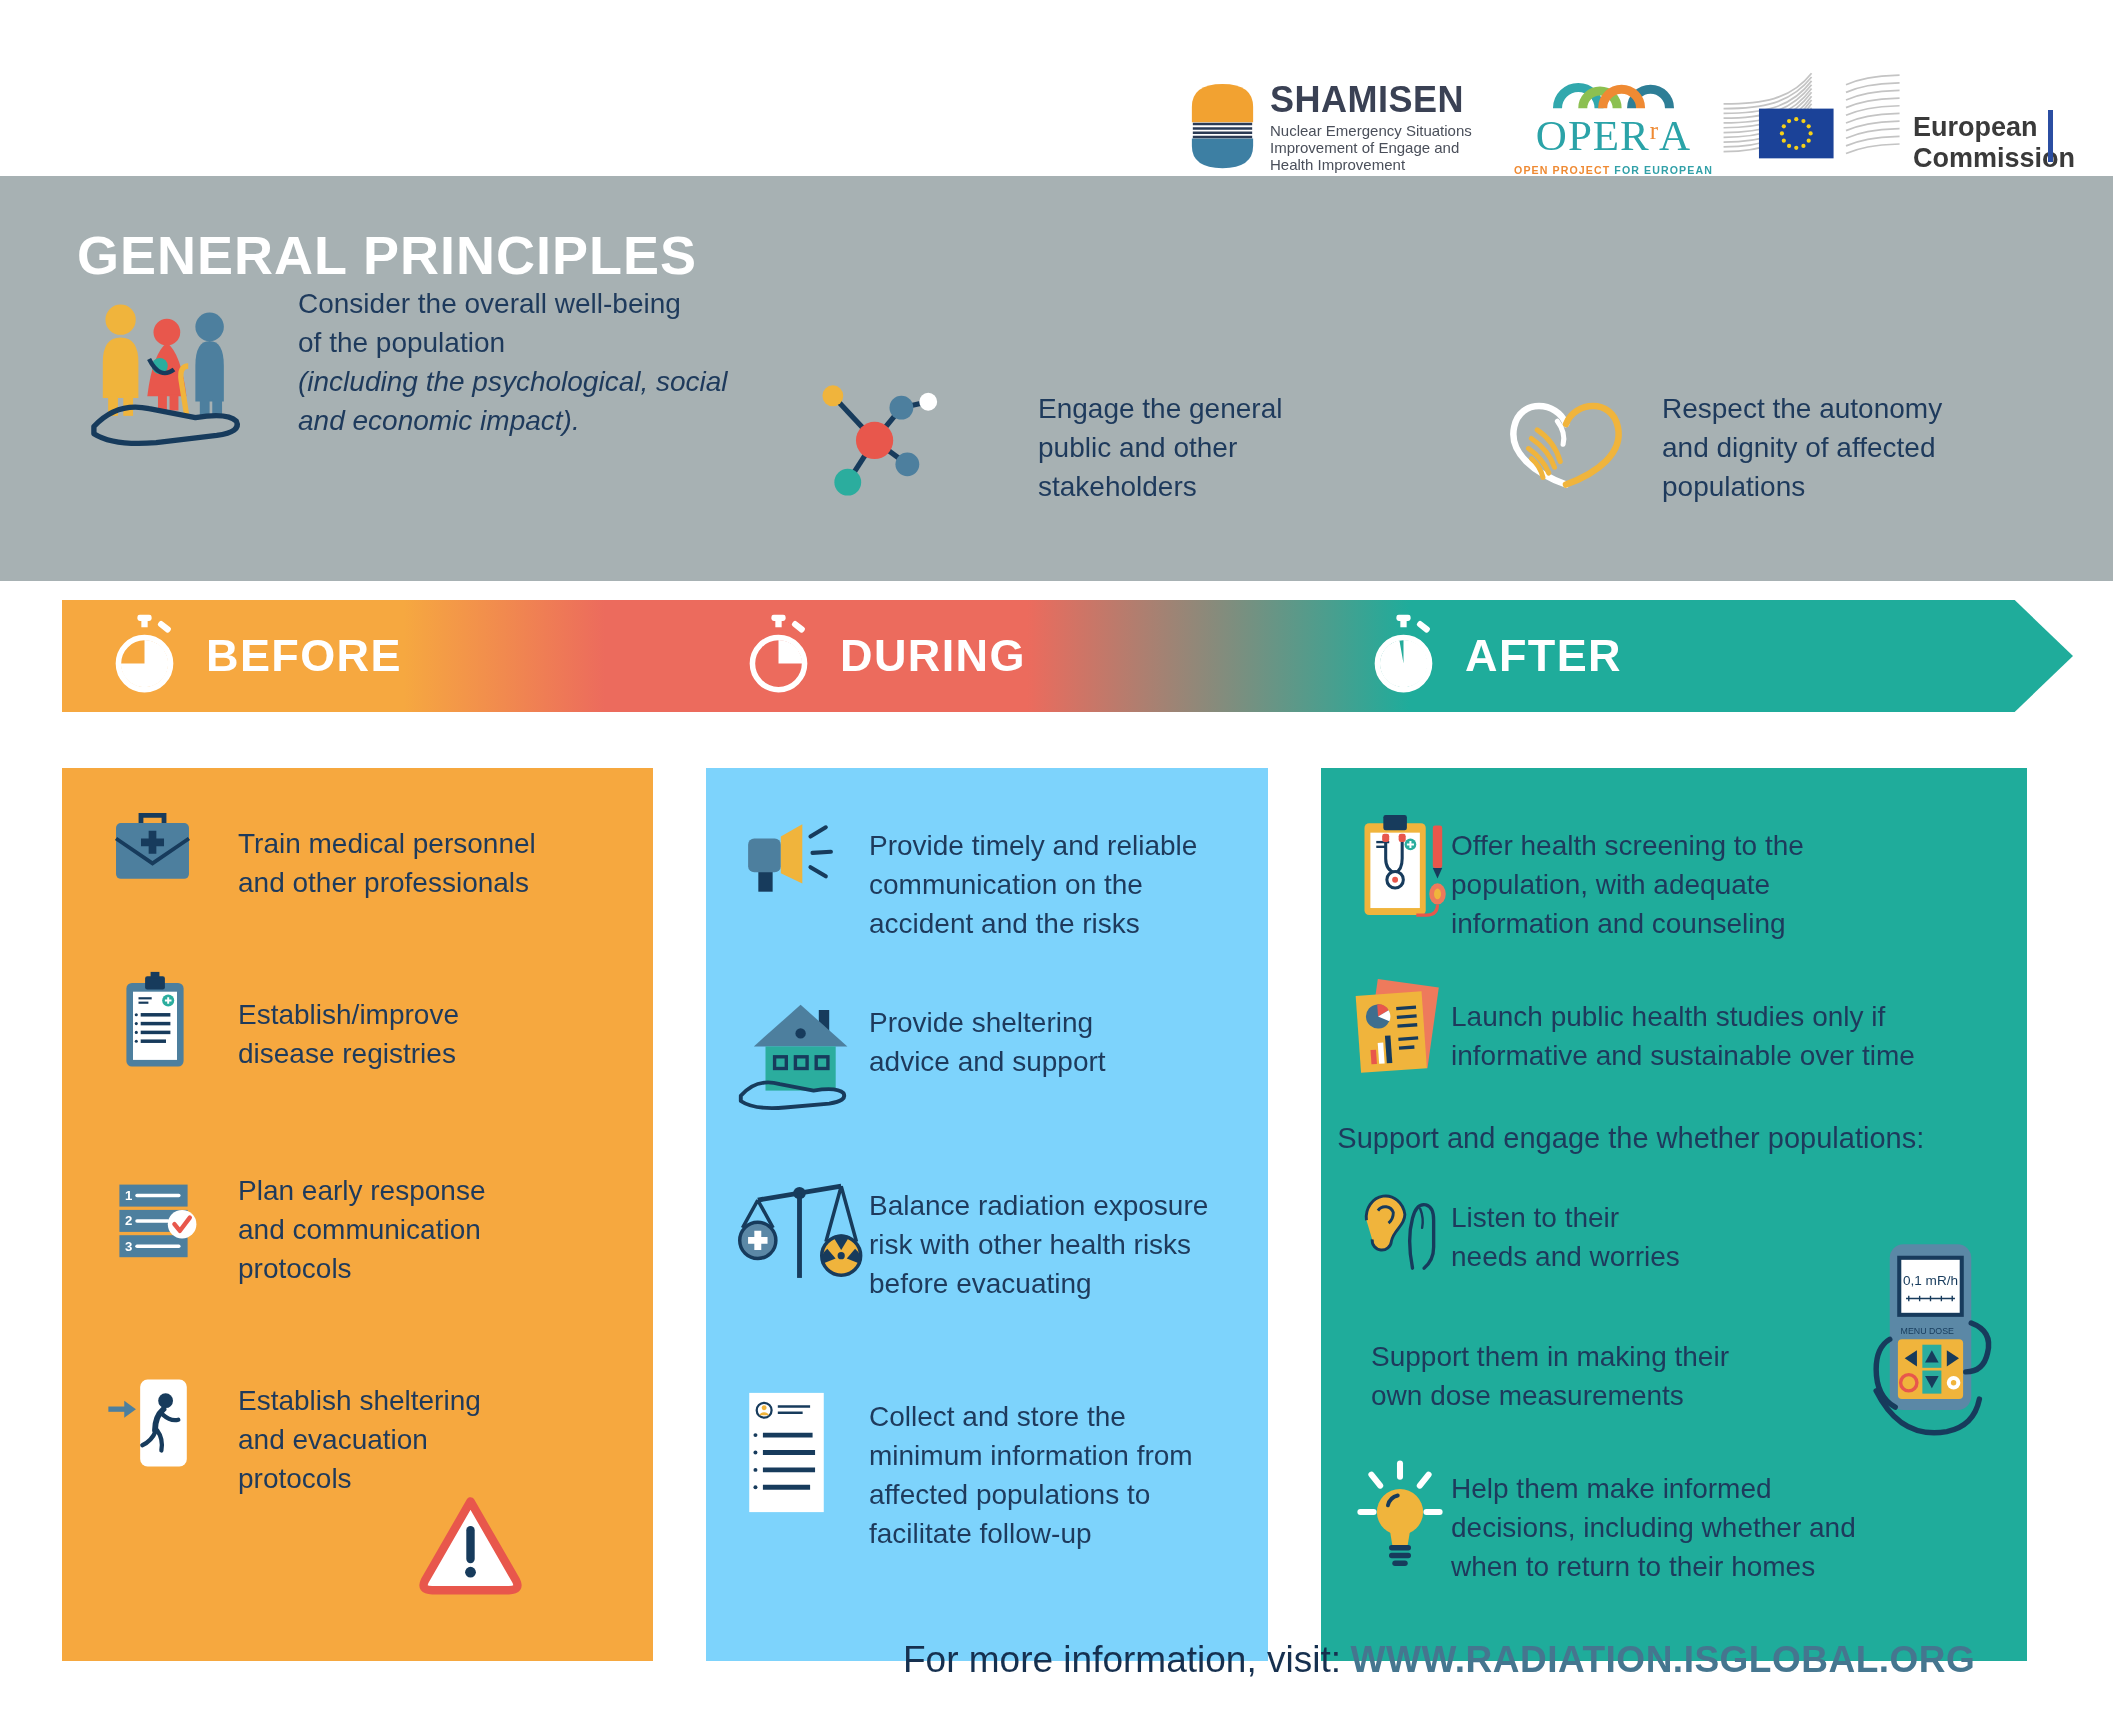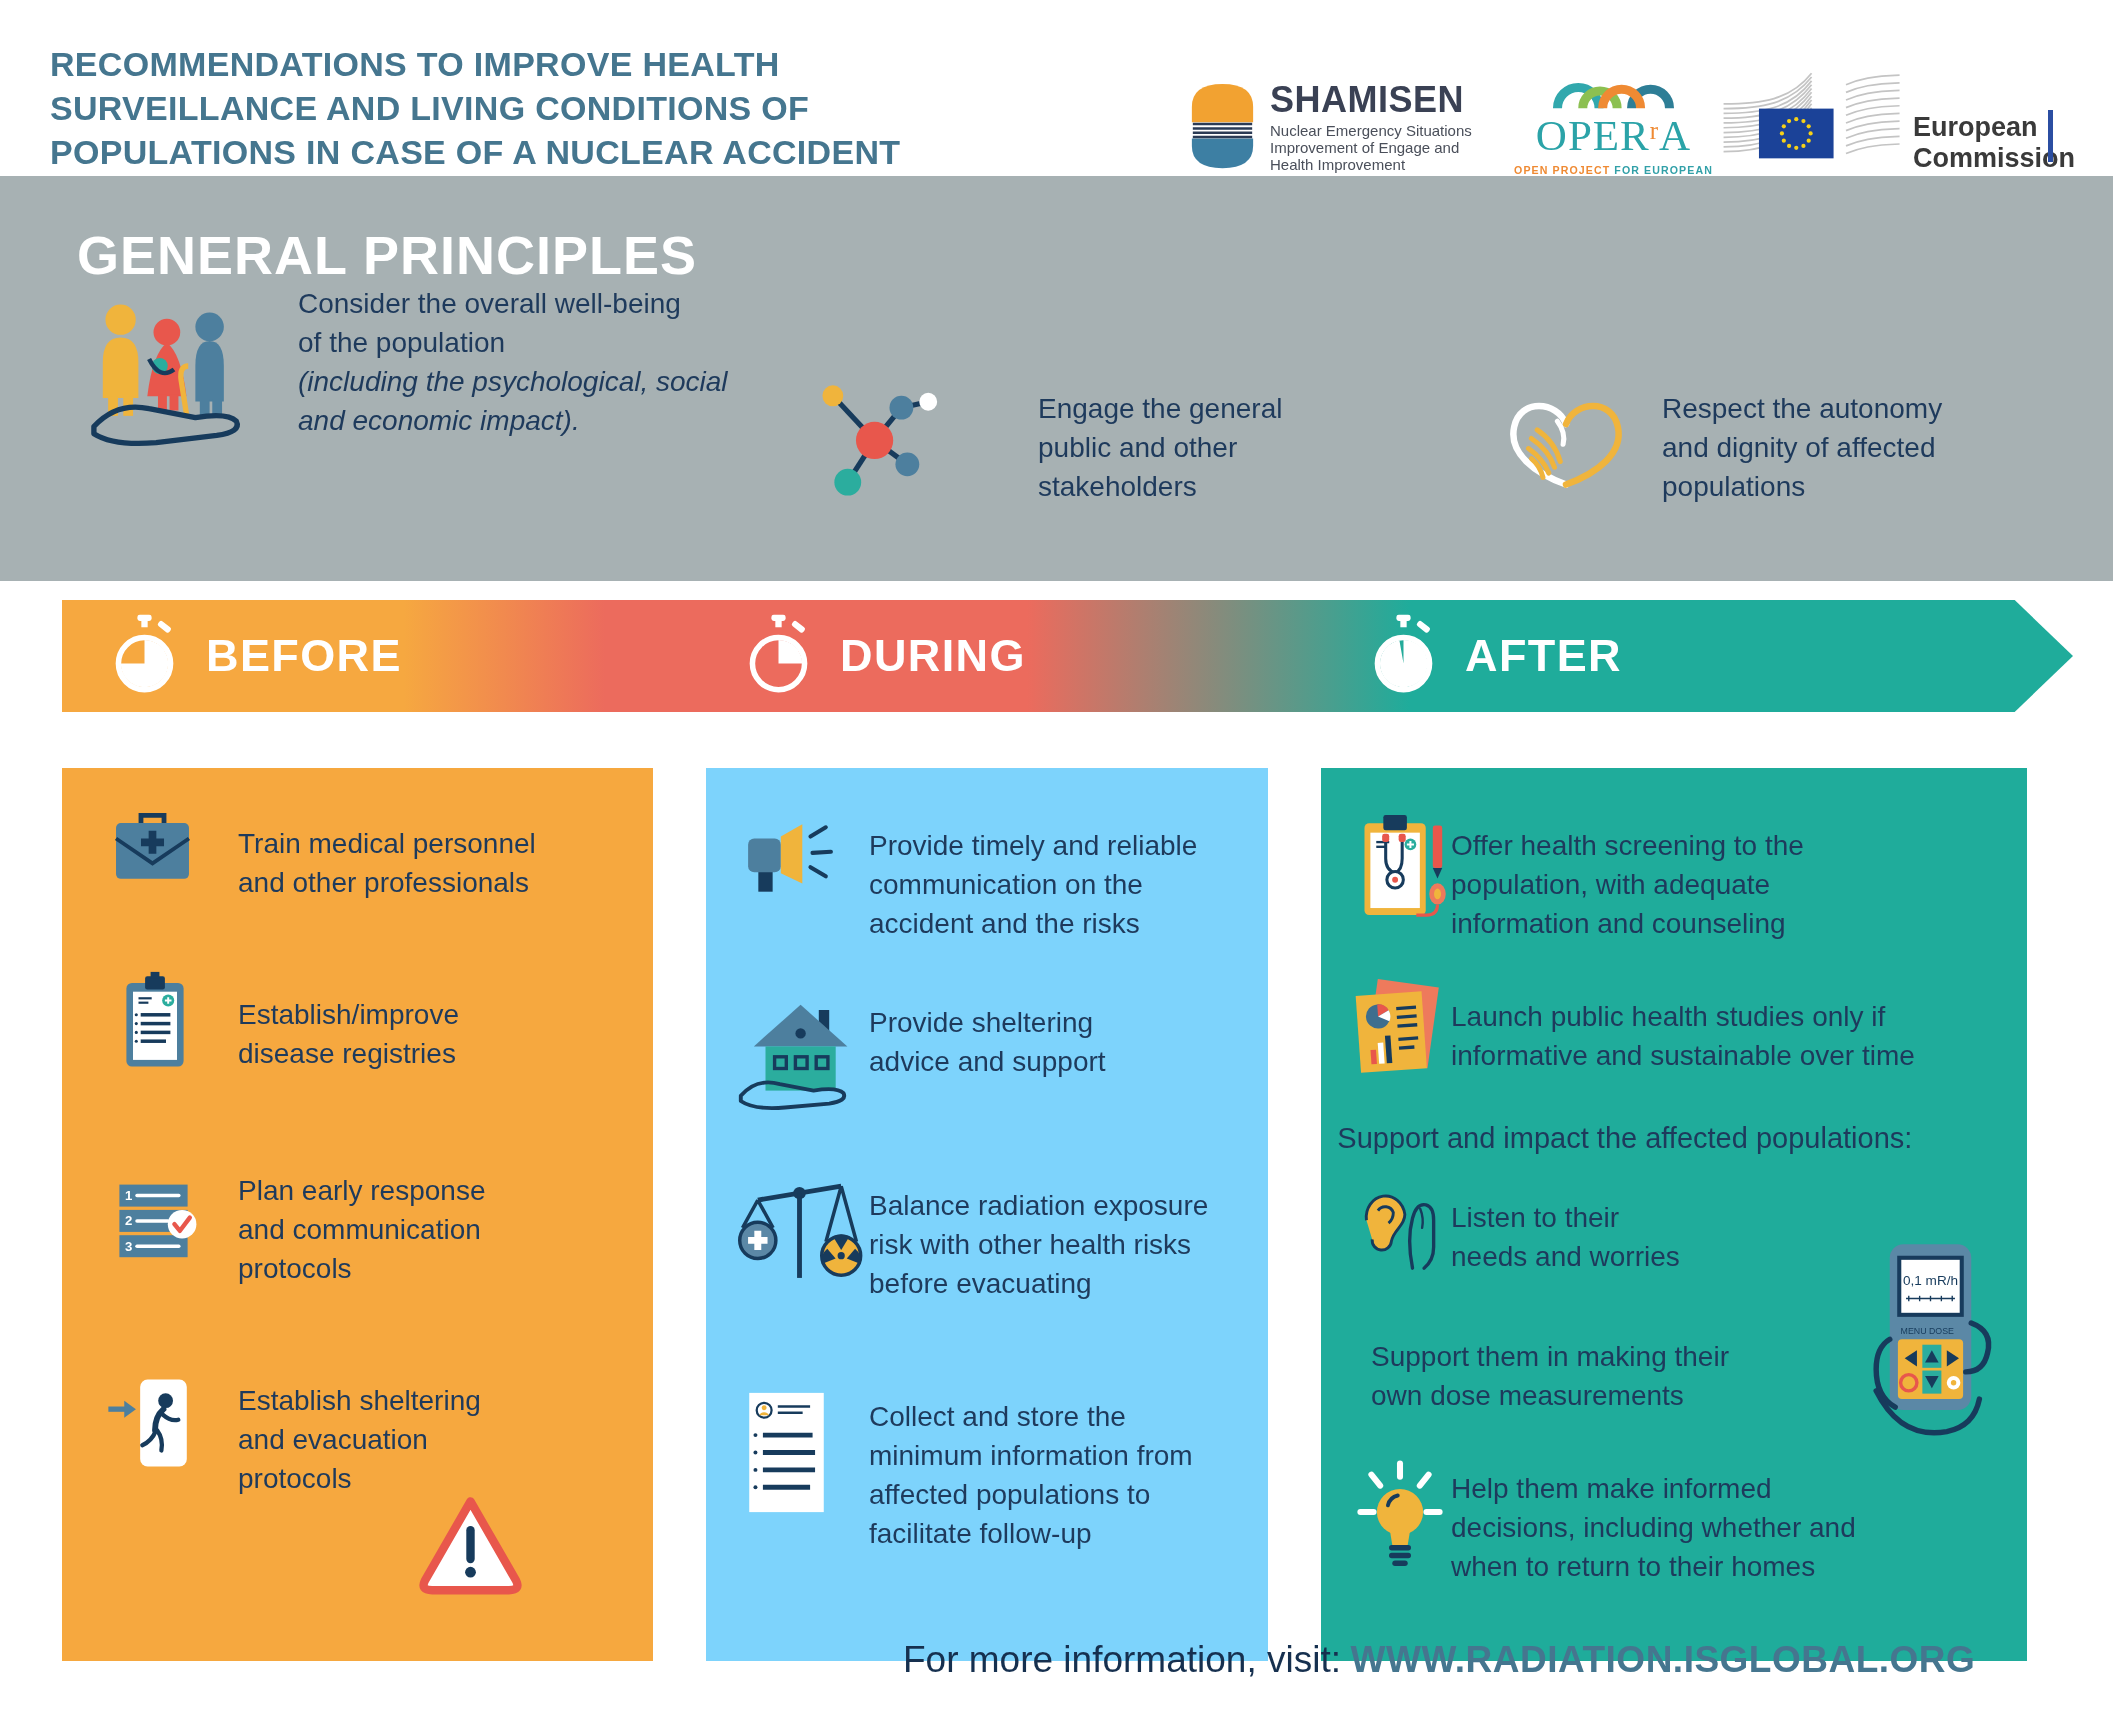--- a/index.html
+++ b/index.html
@@ -37,21 +37,20 @@
   .support-heading{font-size:29px;line-height:38px;color:#1E3A5C;}
   
   .footer{left:903px;top:1639px;font-size:37px;color:#16304F;}
   .footer-url{font-weight:bold;color:#45768F;letter-spacing:0.5px;margin-left:9.6px;}
 </style>
 </head>
 <body>
 
 <div class="canvas">
 
-  <div class="title abs" style="left:50px;top:42px;width:913px">RECOMMENDATIONS TO IMPROVE HEALTH SURVEILLANCE AND LIVING CONDITIONS OF POPULATIONS IN CASE OF A NUCLEAR ACCIDENT</div>
 
   <div class="sh-wrap abs" style="left:1189px;top:81px">
     <svg width="67" height="91" viewBox="0 0 70 95">
       <path d="M3,43 V27 Q3,3 35,3 Q67,3 67,27 V43 Z" fill="#F2A231"></path>
       <path d="M3,60 V68 Q3,91 35,91 Q67,91 67,68 V60 Z" fill="#3D7FA3"></path>
       <g stroke="#2A3A55" stroke-width="2.6">
         <line x1="4" y1="45" x2="66" y2="45"></line>
           <line x1="4" y1="49.5" x2="66" y2="49.5"></line>
         <line x1="4" y1="54" x2="66" y2="54"></line>
           <line x1="4" y1="58.5" x2="66" y2="58.5"></line>
@@ -405,21 +404,21 @@
         <rect x="29" y="64" width="5" height="19" fill="#FFFFFF"></rect>
         <rect x="36" y="58" width="5" height="25" fill="#173B5C"></rect>
         <g stroke="#173B5C" stroke-width="3">
             <line x1="48" y1="62" x2="66" y2="62"></line>
             <line x1="48" y1="70" x2="62" y2="70"></line>
           </g>
       </g>
     </svg>
     <div class="item-text abs" style="left:130px;top:229px;width:538px">Launch public health studies only if informative and sustainable over time</div>
 
-    <div class="support-heading abs" style="left:16.3px;top:351px;width:682px">Support and impact the affected populations:</div>
+    <div class="support-heading abs" style="left:16.3px;top:351px;width:682px">Support and engage the whether populations:</div>
 
     <svg class="abs" style="left:32px;top:403px" width="96" height="108" viewBox="0 0 100 110">
       <path d="M14,50 A20,22 0 1 1 54,44 C54,56 42,60 40,72 A10,10 0 0 1 20,70" fill="#F0B43C" stroke="#173B5C" stroke-width="3"></path>
       <path d="M26,40 a9,9 0 0 1 16,2 q0,7 -5,11" stroke="#173B5C" stroke-width="3" fill="none"></path>
       <path d="M62,100 Q56,70 62,48 Q66,32 76,34 Q84,36 84,50 V78 Q84,92 74,100" stroke="#173B5C" stroke-width="3.5" fill="none" stroke-linecap="round"></path>
       <path d="M70,38 Q74,48 72,58" stroke="#173B5C" stroke-width="2.5" fill="none" stroke-linecap="round"></path>
     </svg>
     <div class="item-text abs" style="left:130px;top:430px;width:240px">Listen to their needs and worries</div>
 
     <div class="item-text abs" style="left:50px;top:569px;width:375px">Support them in making their own dose measurements</div>

